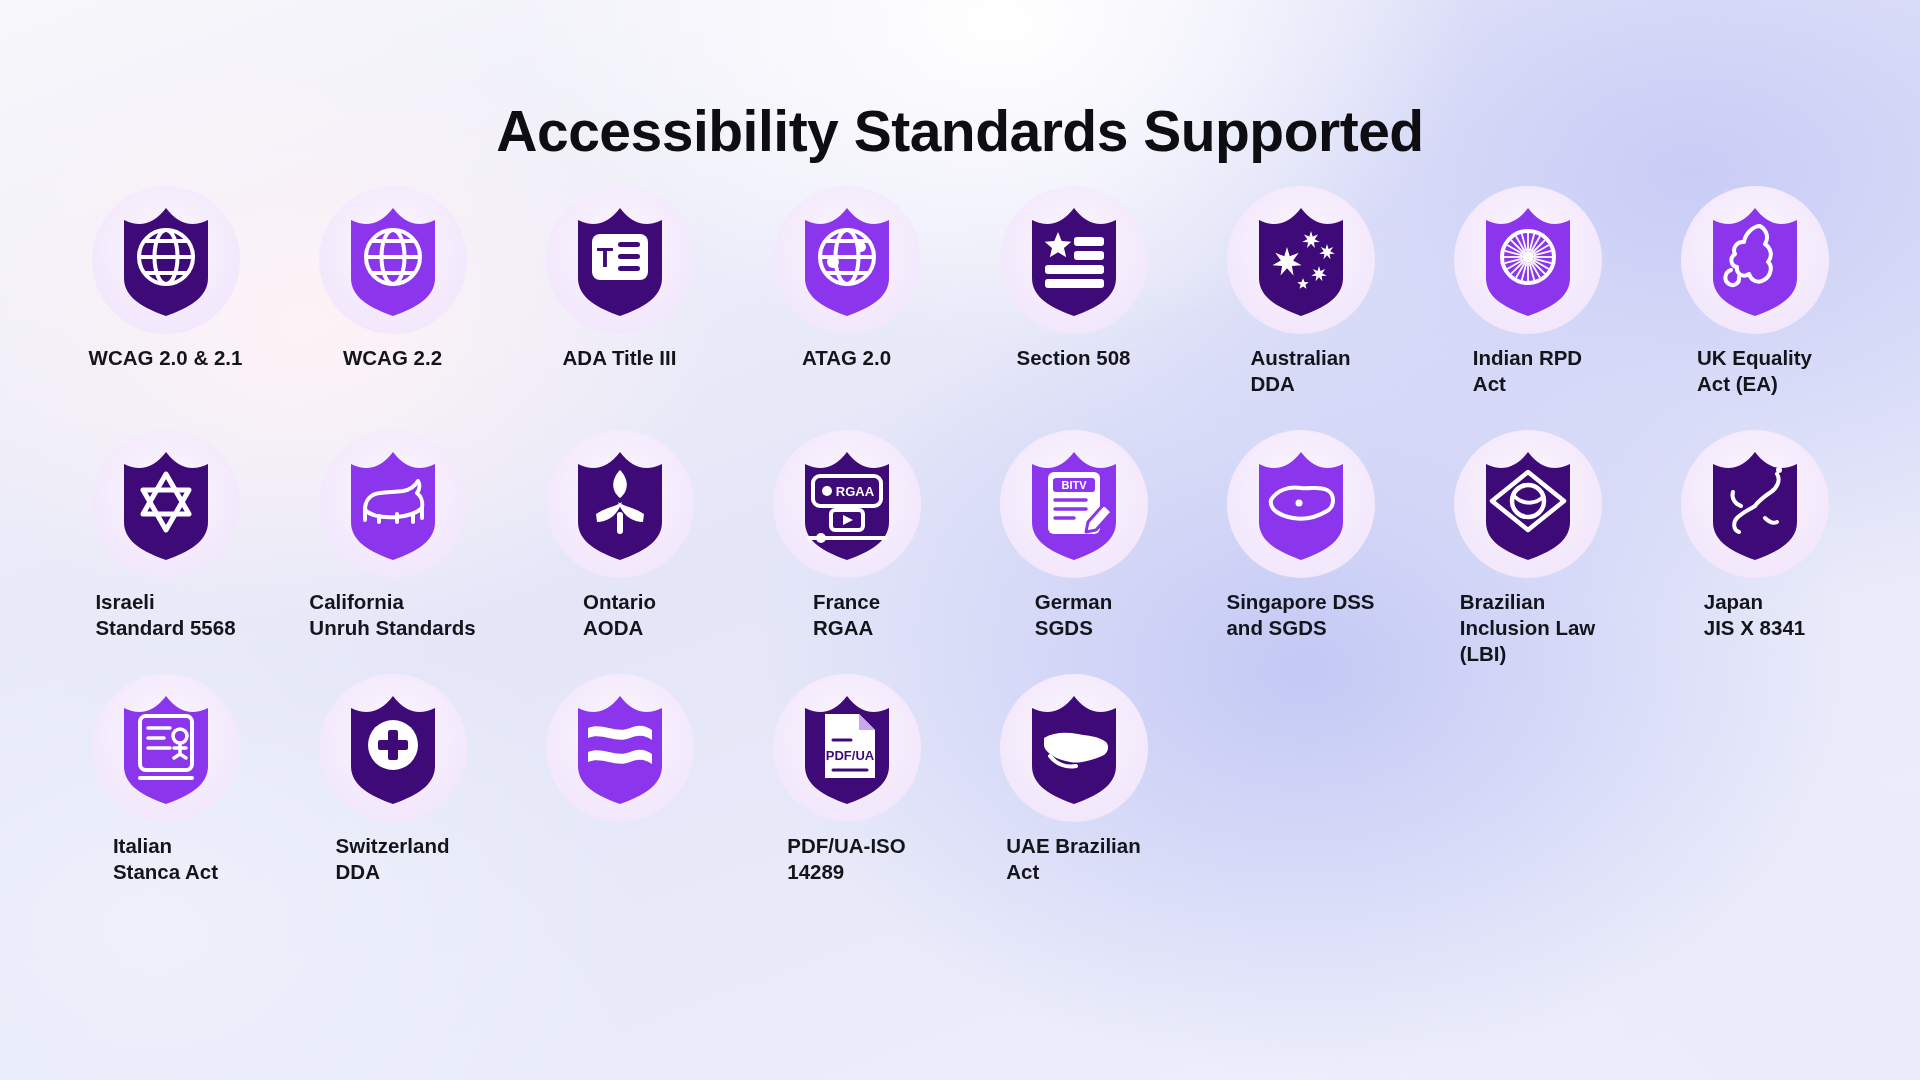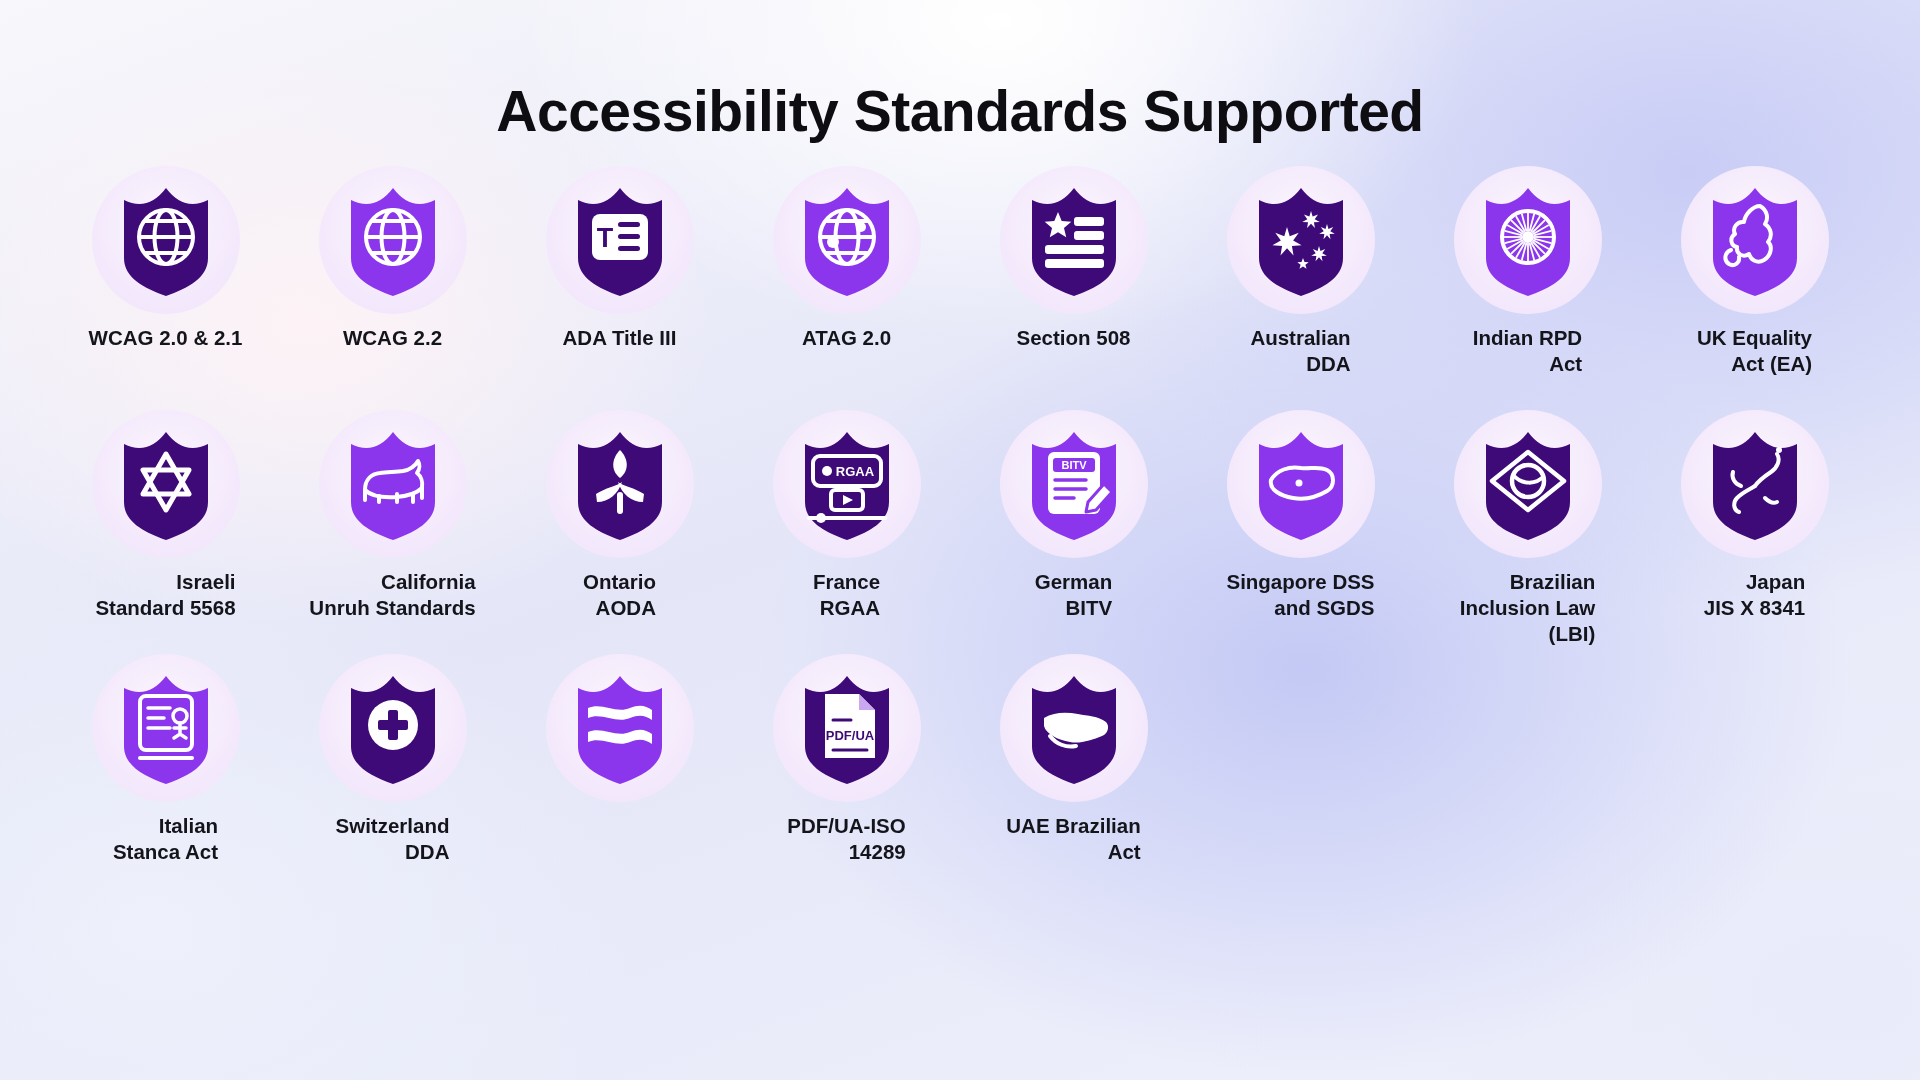--- a/index.html
+++ b/index.html
@@ -26,20 +26,21 @@
   }
   .wrap { position:relative; width:100%; height:100%; }
 
   h1.title {
     text-align:center;
     font-size:57px;
     font-weight:700;
     letter-spacing:-0.5px;
     color:#0d0d12;
     padding-top:78px;
+    margin-top:20px;
   }
 
   .grid {
     display:grid;
     grid-template-columns:repeat(8, 1fr);
     column-gap:0px;
     row-gap:0px;
     padding:22px 52px 0 52px;
   }
   .cell {
@@ -57,21 +58,21 @@
     position:absolute;
     width:148px; height:148px;
     border-radius:50%;
     background:radial-gradient(circle at 50% 42%, #fdf7fd 0%, #f4eafc 58%, #efe2fb 100%);
   }
   .shield { position:relative; width:96px; height:112px; }
   .shield svg { display:block; width:100%; height:100%; }
 
   .label {
     margin-top:11px;
-    text-align:right;
+    text-align:left;
     font-size:20.5px;
     font-weight:700;
     line-height:1.28;
     color:#14141b;
     white-space:pre-line;
     max-width:200px;
   }
 </style>
 </head>
 <body>
@@ -348,21 +349,21 @@
       <line x1="29" y1="52" x2="60" y2="52"></line>
       <line x1="29" y1="61" x2="60" y2="61"></line>
       <line x1="29" y1="70" x2="48" y2="70"></line>
     </g>
     <path d="M62 74 L78 56 L86 64 L70 82 L60 84 Z" fill="#fff" stroke="#8b35ec" stroke-width="3" stroke-linejoin="round"></path>
               </g>
      </svg>
           </div>
         </div>
         <div class="label">German
-BITV</div>
+SGDS</div>
       </div>
       <div class="cell">
         <div class="medallion">
           <div class="halo"></div>
           <div class="shield">
             <svg viewBox="0 0 96 112" xmlns="http://www.w3.org/2000/svg">
        <path d="M6 16 C22 24 36 20 48 4 C60 20 74 24 90 16 L90 74 C90 94 70 104 48 112 C26 104 6 94 6 74 Z" fill="#8b35ec"></path>
        <g>
     <path d="M18 52 C24 42 36 38 48 40 C58 41 66 38 74 42 C82 46 82 58 74 63 C64 69 52 72 40 70 C28 68 16 62 18 52 Z" fill="none" stroke="#fff" stroke-width="4" stroke-linejoin="round"></path>
     <circle cx="46" cy="55" r="3.5" fill="#fff"></circle>

